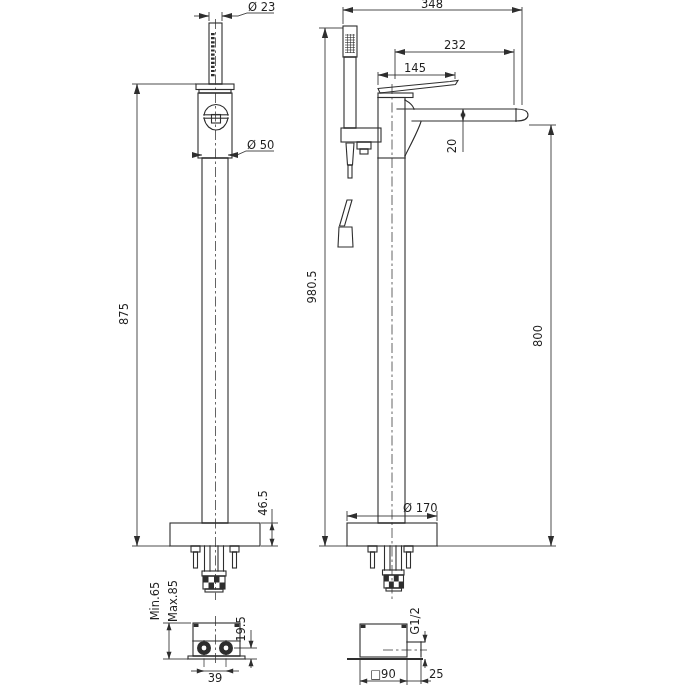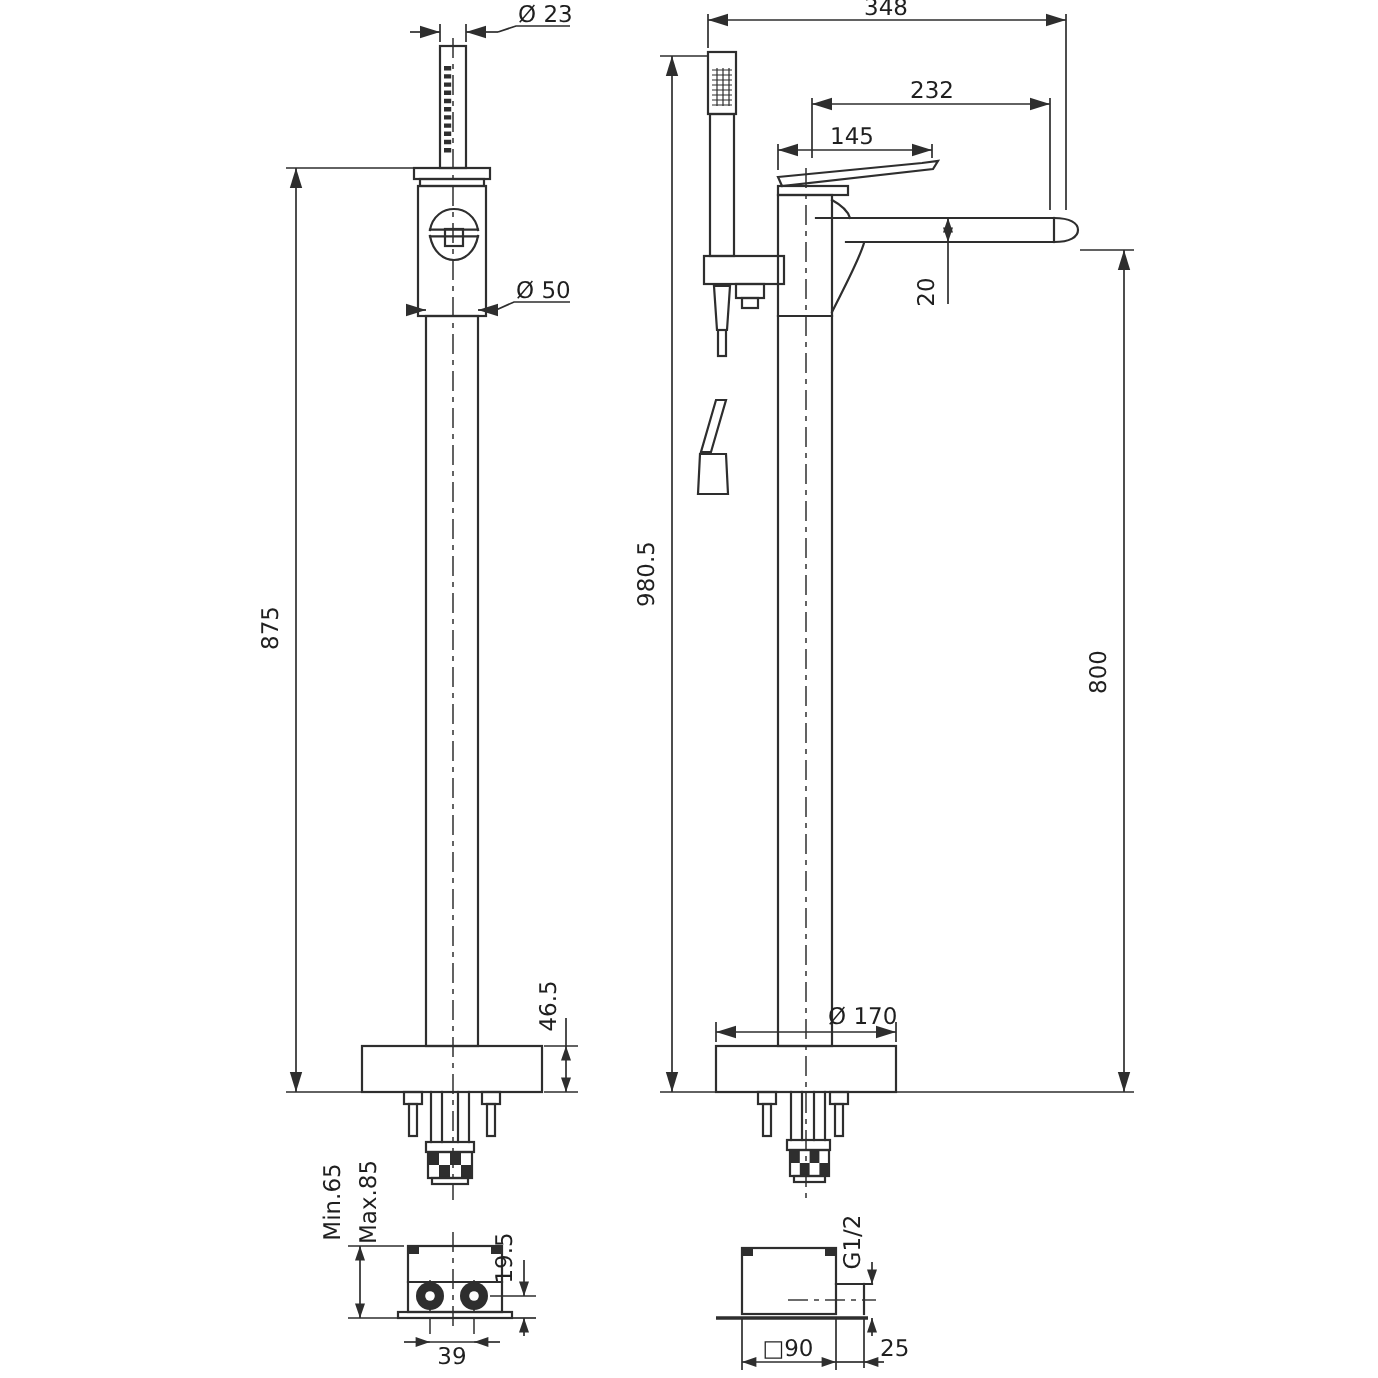--- a/index.html
+++ b/index.html
@@ -1,16 +1,16 @@
 <!DOCTYPE html>
 <html><head>
 <meta charset="utf-8">
 <style>
   html,body{margin:0;padding:0;background:#ffffff;}
-  .stage{width:556px;height:689px;background:#ffffff;position:relative;overflow:hidden;padding-left:11px;}
+  .stage{width:556px;height:689px;background:#ffffff;position:relative;overflow:hidden;}
   svg{display:block;}
   text{font-family:"DejaVu Sans","Liberation Sans",sans-serif;font-size:11.5px;fill:#1f1f1f;}
   .obj{stroke:#2e2e2e;stroke-width:1.1;fill:none;stroke-linecap:square;}
   .obj-fill{fill:#2e2e2e;stroke:none;}
   .dim{stroke:#2e2e2e;stroke-width:0.85;fill:none;}
   .cl{stroke:#3c3c3c;stroke-width:0.8;fill:none;stroke-dasharray:10 3 2.5 3;}
   .hatch{stroke:#2e2e2e;stroke-width:0.6;fill:none;}
   .spray{stroke:#2e2e2e;stroke-width:3.6;fill:none;stroke-dasharray:2.2 1.9;}
   .thick{stroke:#2e2e2e;stroke-width:1.8;fill:none;}
 </style>

